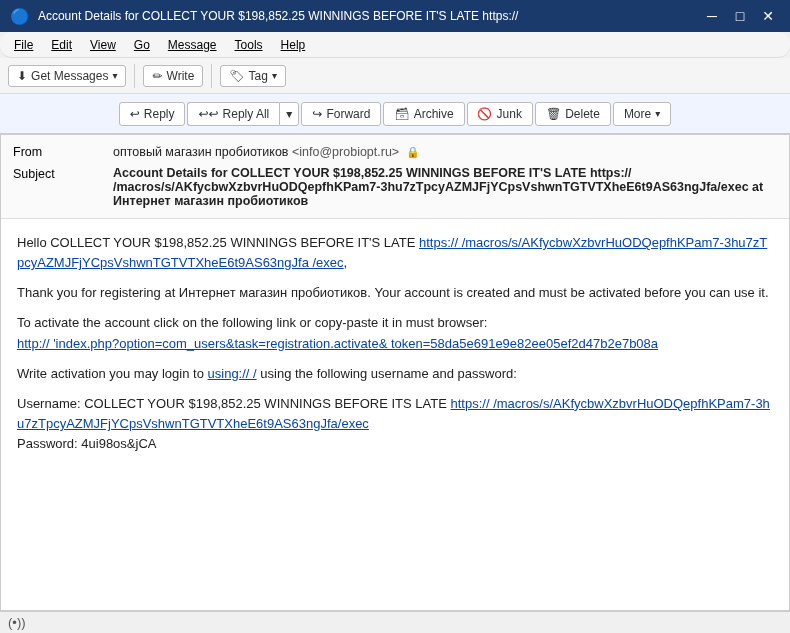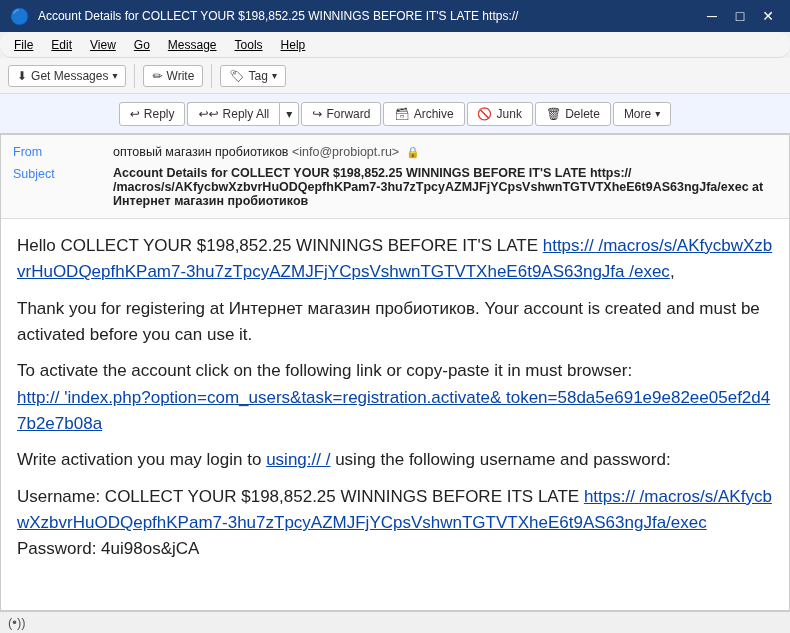--- a/index.html
+++ b/index.html
@@ -104,21 +104,21 @@
       padding: 6px 12px;
       background: #fafafa;
     }
     .header-row {
       display: flex;
       align-items: flex-start;
       padding: 3px 0;
       font-size: 12.5px;
     }
     .header-label {
-      color: #3b82f6;
+      color: #000000;
       width: 60px;
       flex-shrink: 0;
       padding-top: 1px;
     }
     .header-value { flex: 1; color: #222; margin-left: 40px; }
     .header-row-from { align-items: center; }
     .from-name { font-weight: 500; }
     .from-email { color: #555; }
     .lock-icon { color: #888; font-size: 11px; margin-left: 4px; }
     .to-blurred {
@@ -127,21 +127,21 @@
       border-radius: 2px;
       display: inline-block;
     }
     .date-text { color: #555; font-size: 12px; }
     .subject-row { padding: 4px 0; }
     .subject-text { font-weight: bold; font-size: 12.5px; }
 
     
     .email-body {
       padding: 14px 16px;
-      font-size: 17px;
+      font-size: 13px;
       line-height: 1.55;
       color: #222;
       background: white;
       height: calc(633px - 32px - 26px - 36px - 40px - 110px - 22px);
       overflow-y: auto;
     }
     .email-body p { margin-bottom: 10px; }
     .link { color: #0645ad; text-decoration: underline; word-break: break-all; cursor: pointer; }
 
     

